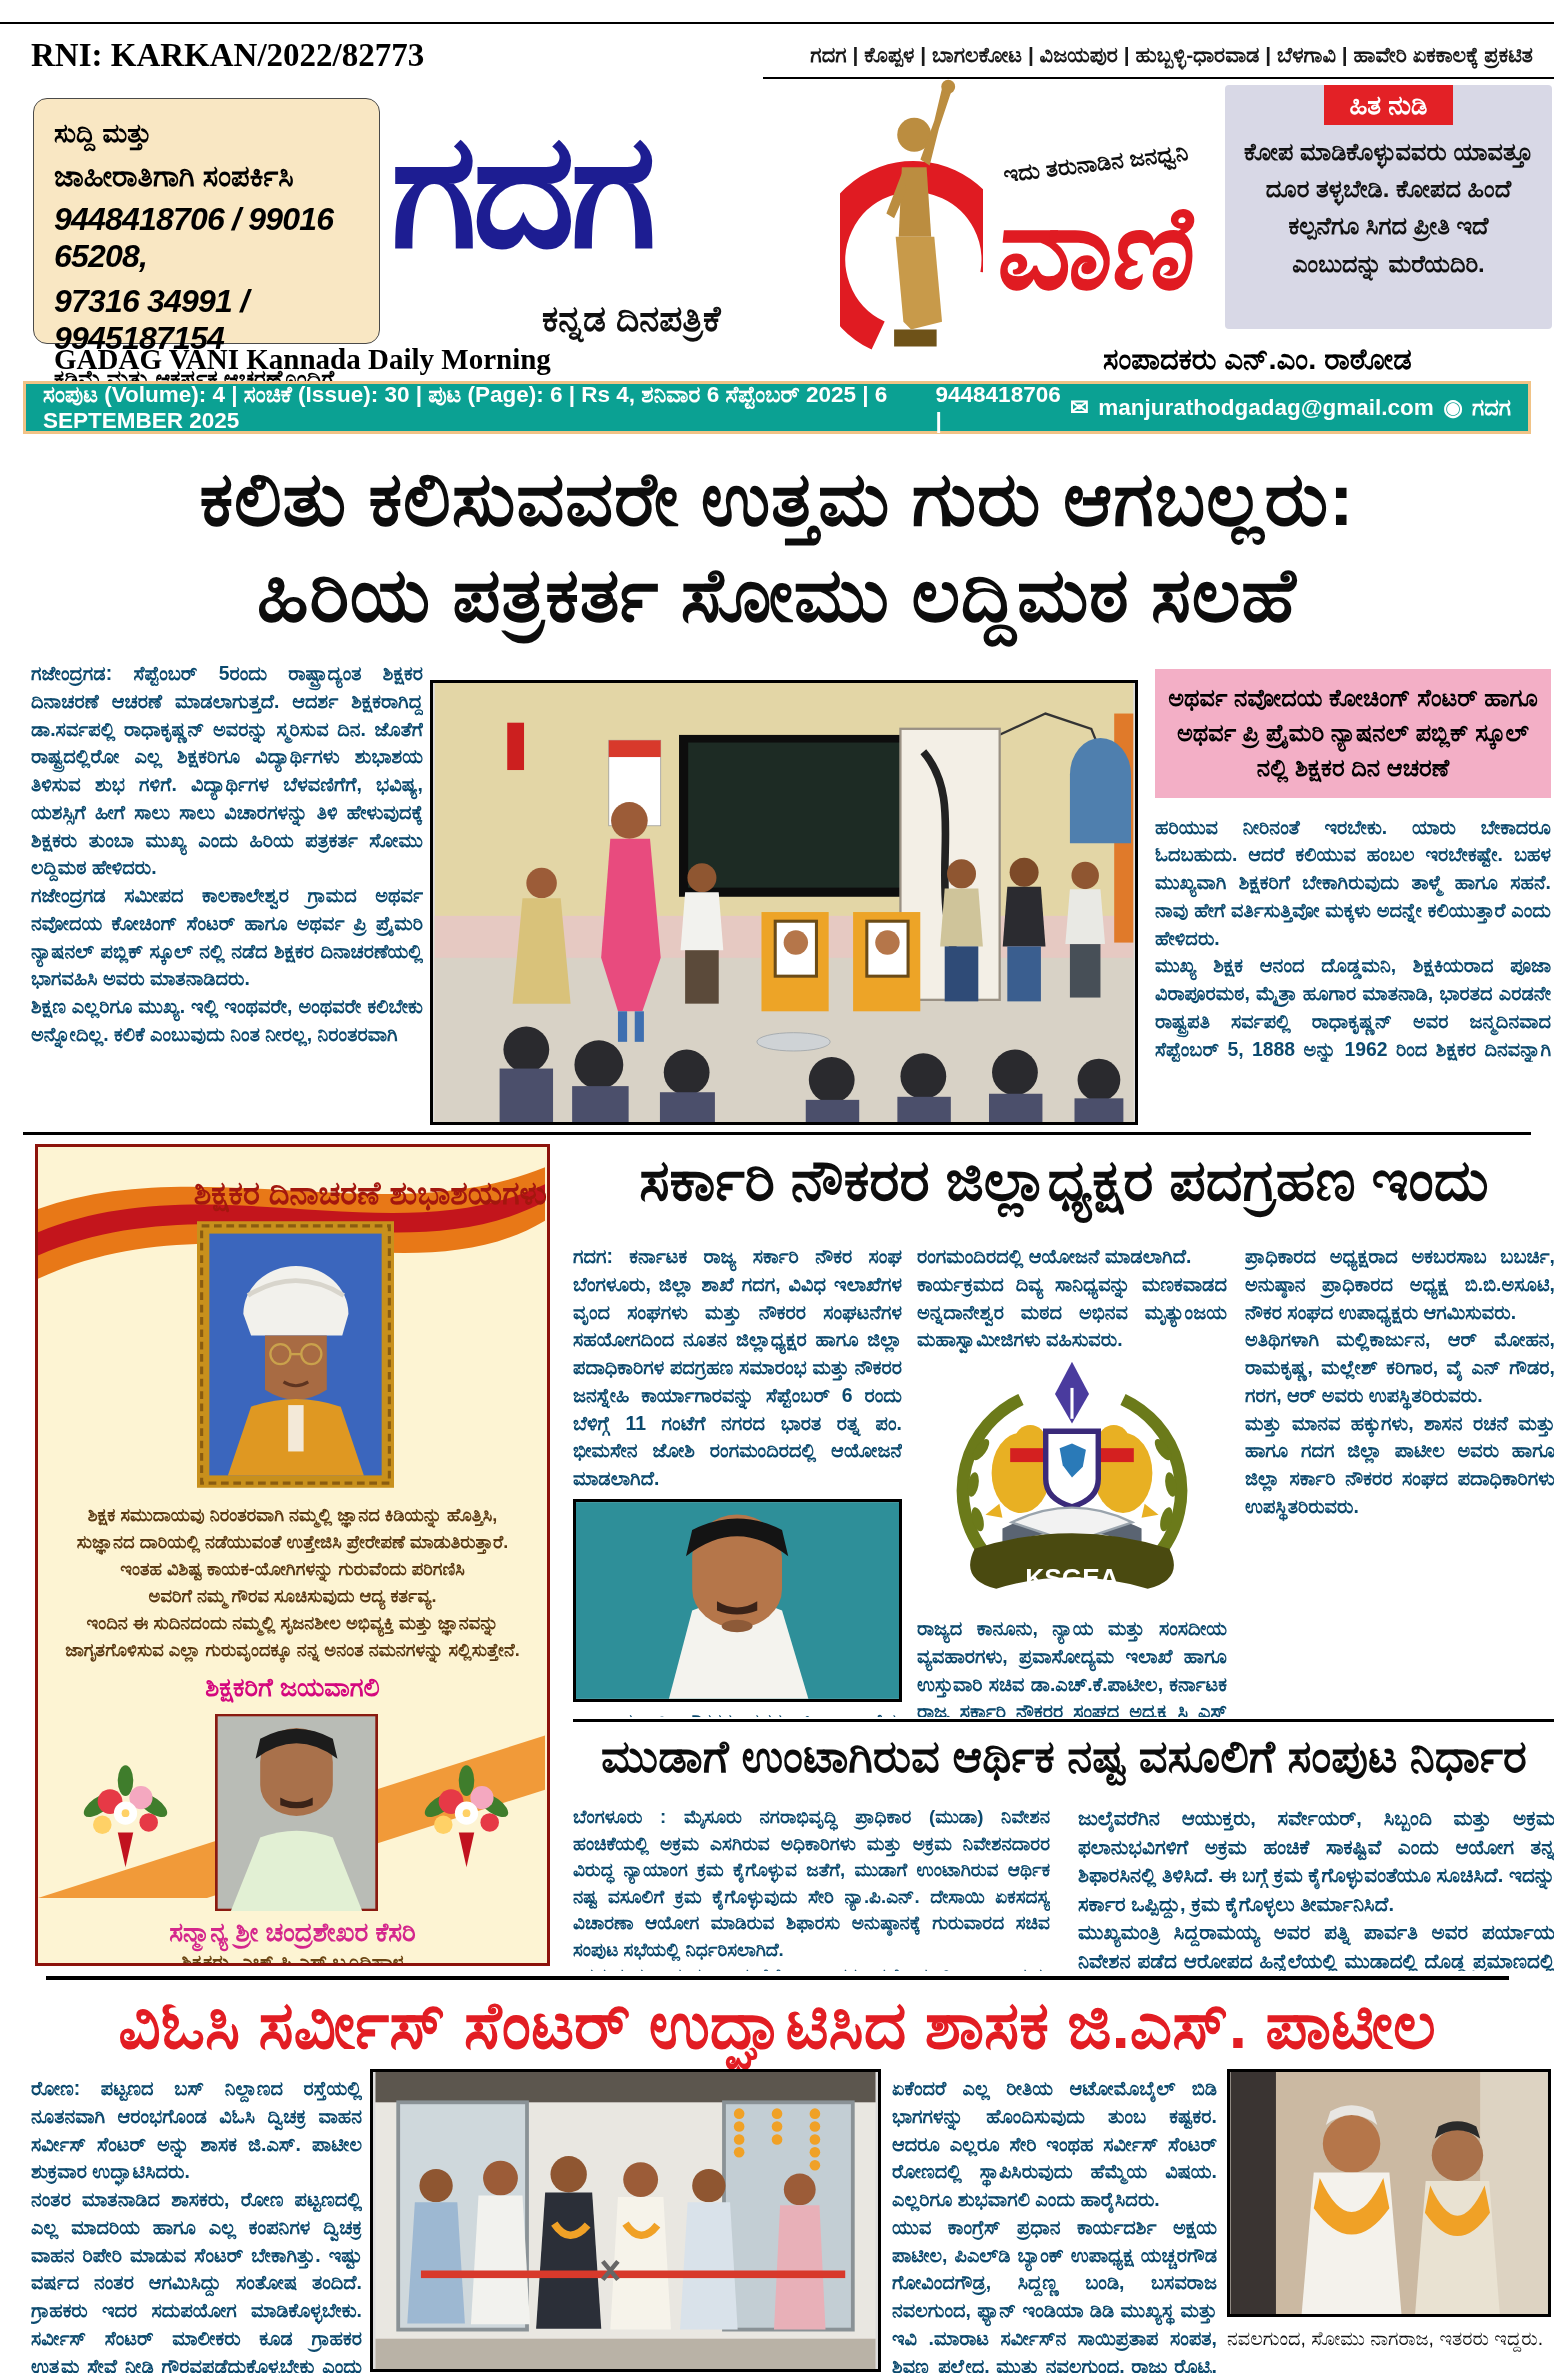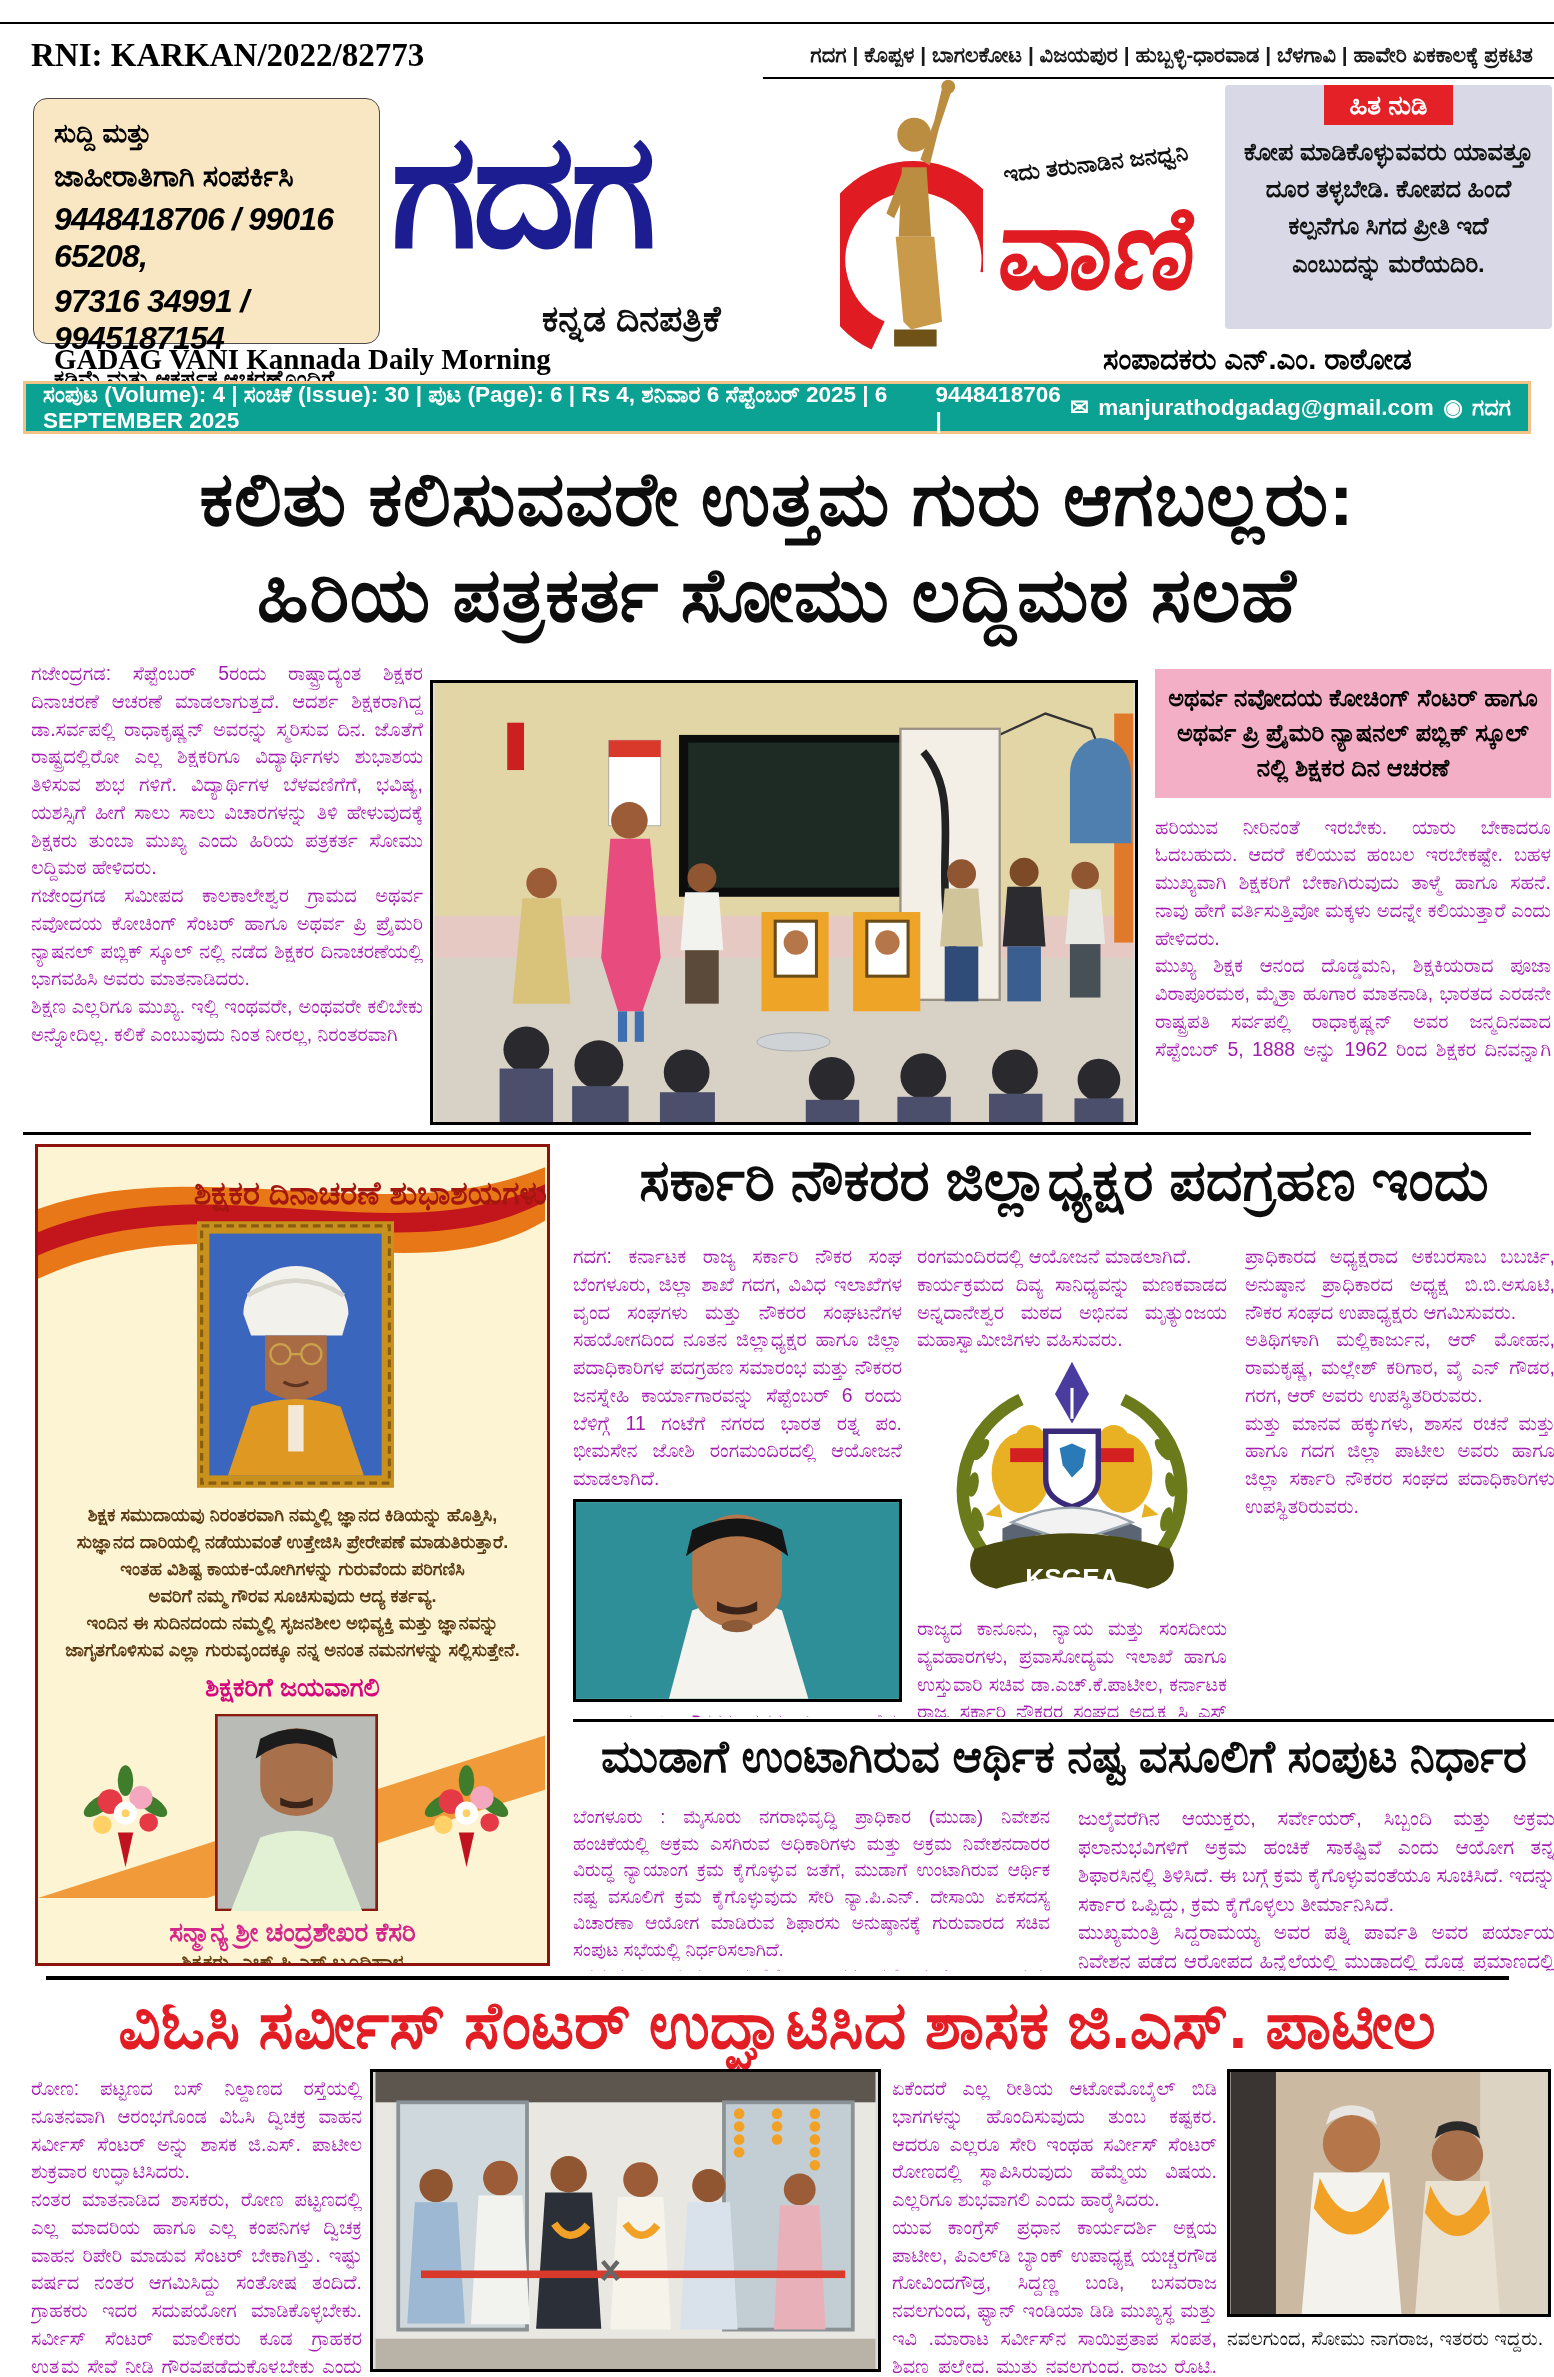--- a/index.html
+++ b/index.html
@@ -1,20 +1,20 @@
 <!DOCTYPE html>
 <html style="font-size:12.4px"><head>
 <meta charset="utf-8">
 <style>
   * { margin:0; padding:0; box-sizing:border-box; }
   body { background:#888; font-family:"Liberation Sans", sans-serif; }
   #page { position:relative; width:1555px; height:2377px; background:#ffffff; overflow:hidden; margin:0 auto; }
   .abs { position:absolute; }
   .kn { font-family:"Liberation Sans", sans-serif; }
-  .kn-body { font-size:19.4px; line-height:1.43; text-align:justify; white-space:pre-line; color:#a21caf; font-weight:400; }
+  .kn-body { font-size:19.4px; line-height:1.43; text-align:justify; white-space:pre-line; color:#0c4a6e; font-weight:700; }
   .rule { position:absolute; background:#000; }
   
   .rni { font-family:"Liberation Serif", serif; font-weight:bold; font-size:33px; color:#000; }
   .cities { font-weight:bold; font-size:21px; color:#1a1a1a; }
   .contact-box { background:#f9e7c3; border:1.5px solid #4a4a4a; border-radius:14px; padding:18.6px 20px; }
   .contact-box .l1 { font-size:26px; font-weight:bold; }
   .contact-box .l2 { font-size:29px; font-weight:bold; margin-top:11px; }
   .contact-box .ph { font-size:32px; font-weight:bold; font-style:italic; margin-top:7.7px; letter-spacing:-0.8px; }
   .contact-box .l5 { font-size:22.5px; font-weight:bold; margin-top:9.3px; }
   .gadag-blue { font-size:159px; font-weight:bold; color:#1d1d92; line-height:1; letter-spacing:-4.6px; }

